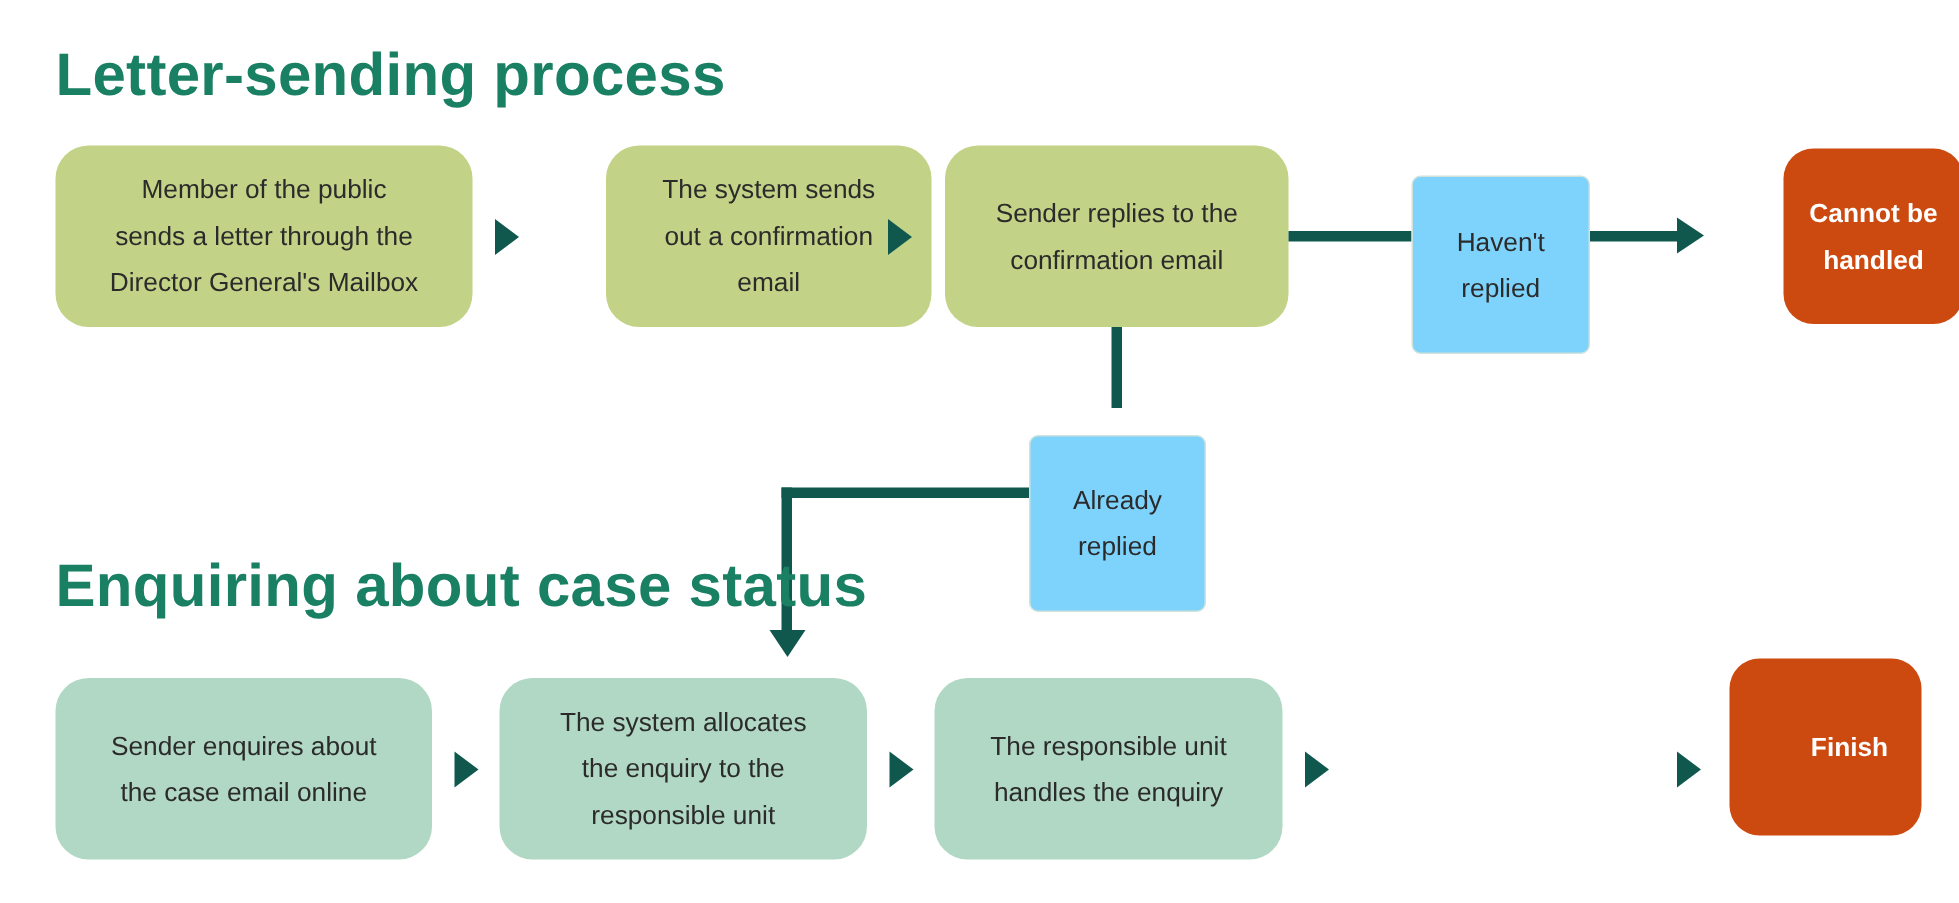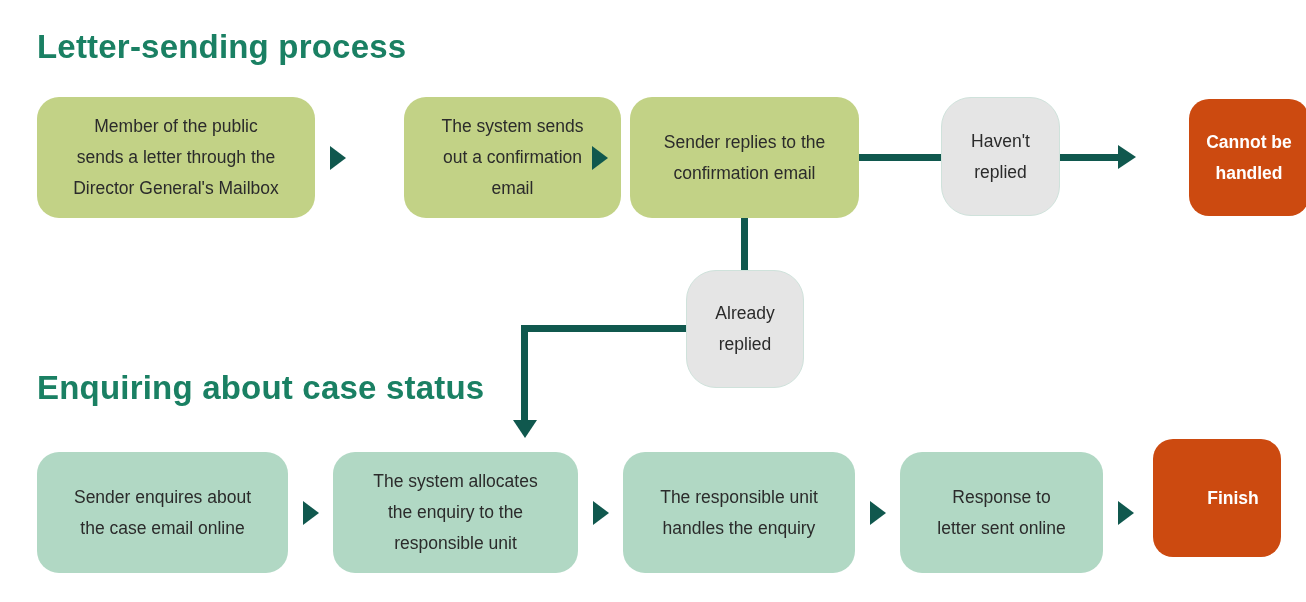--- a/index.html
+++ b/index.html
@@ -11,21 +11,21 @@
   .canvas {
     position: relative;
     width: 1306px;
     height: 602px;
     background: #ffffff;
     overflow: hidden;
   }
   .section-title {
     position: absolute;
     color: #1a8063;
-    font-size: 33px;
+    font-size: 40px;
     font-weight: 600;
     letter-spacing: 0.2px;
     white-space: nowrap;
   }
   .box {
     position: absolute;
     display: flex;
     align-items: center;
     justify-content: center;
     text-align: center;
@@ -38,23 +38,24 @@
   }
   .box.olive  { background: #c2d286; }
   .box.mint   { background: #b1d8c4; }
   .box.orange {
     background: #cc4a10;
     color: #ffffff;
     font-weight: 600;
     border-radius: 20px;
   }
   .box.condition {
-    background: #e5e5e5;
+    background: #7dd3fc;
     border: 1px solid #cfe2db;
-    border-radius: 30px;
+    border-radius: 6px;
+    margin-top: 20px;
   }
   .tri-right {
     position: absolute;
     width: 0; height: 0;
     border-top: 12px solid transparent;
     border-bottom: 12px solid transparent;
     border-left: 16px solid #10584e;
   }
   .line {
     position: absolute;
@@ -128,20 +129,18 @@
 the enquiry to the
 responsible unit</div>
 
   <div class="tri-right" style="left:593px; top:501px;"></div>
 
   <div class="box mint" style="left:623px; top:452px; width:232px; height:121px;">The responsible unit
 handles the enquiry</div>
 
   <div class="tri-right" style="left:870px; top:501px;"></div>
 
-  <div class="box mint" style="left:900px; top:452px; width:203px; height:121px;">Response to
-letter sent online</div>
 
   <div class="tri-right" style="left:1118px; top:501px;"></div>
 
   <div class="box orange" style="left:1153px; top:439px; width:128px; height:118px;padding-left:32px;">Finish</div>
 
 </div>
 
 </body></html>

